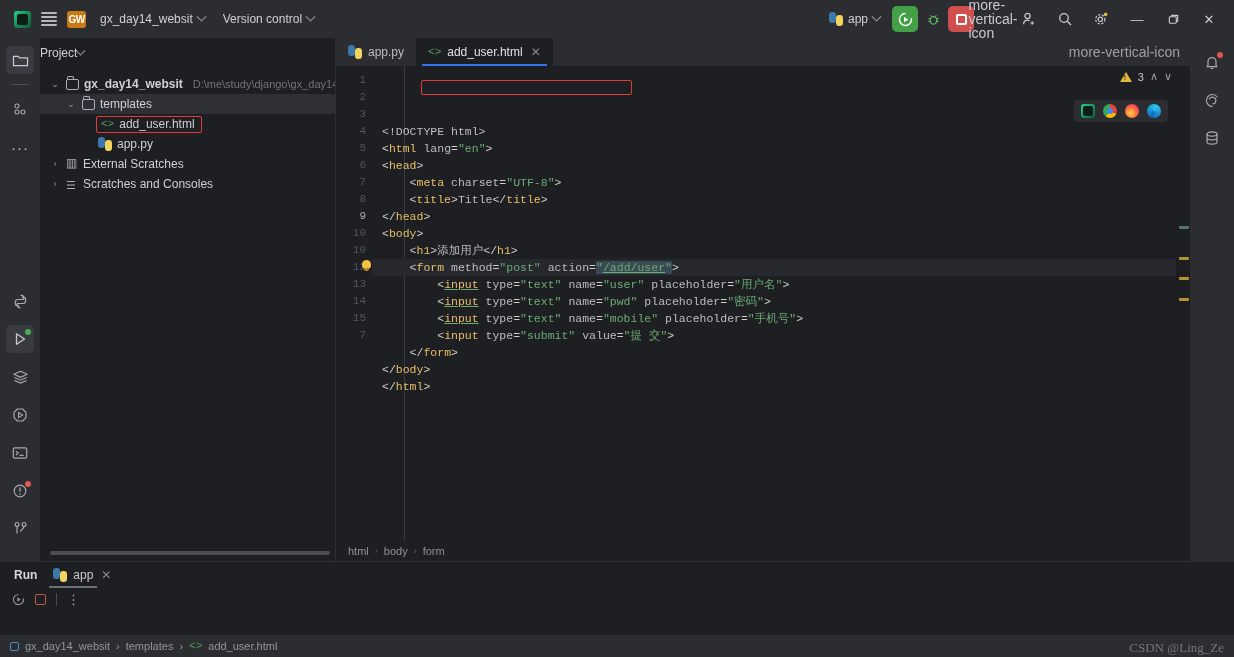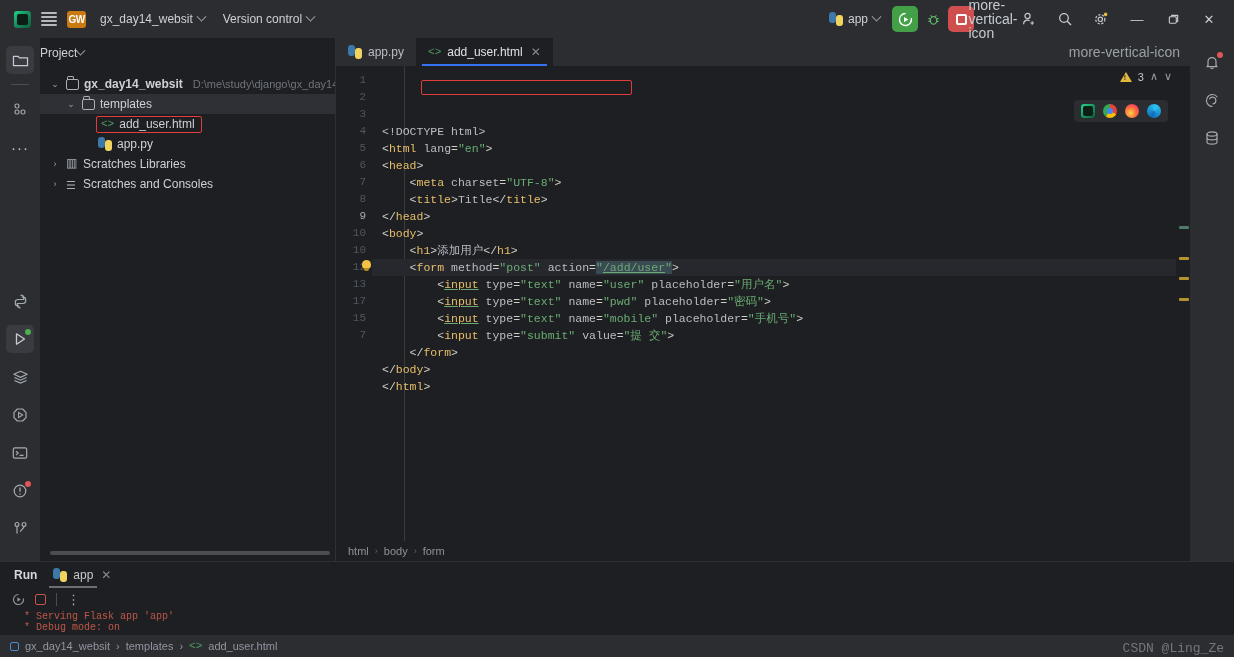--- a/index.html
+++ b/index.html
@@ -153,21 +153,21 @@
   .rt-ico { color: #a5abb3; font-size: 12px; cursor: pointer; display:flex; align-items:center;}
   .rt-sep { width: 1px; height: 13px; background: #4a4d51; }
   .console { flex: 1 1 auto; overflow: hidden; padding-left: 12px; padding-top: 1px; font-family: "Liberation Mono", monospace; font-size: 10px; color: #d9604f; line-height: 11px; white-space: pre; opacity: .85; }
 
   
   .status { flex: 0 0 22px; background: #2b2d30; display: flex; align-items: center; padding: 0 10px; font-size: 11px; color: #9196a0; }
   .st-left { display: flex; align-items: center; gap: 6px; }
   .st-sq { width: 9px; height: 9px; border: 1.5px solid #4f8ccc; border-radius: 2px; }
   .st-right { margin-left: auto; display: flex; align-items: center; gap: 16px; }
   .st-it { cursor: pointer; }
-  .watermark { position: absolute; right: 10px; bottom: 1px; font-size: 13px; color: #72777f; font-family: Liberation Mono, monospace; }
+  .watermark { position: absolute; right: 10px; bottom: 1px; font-size: 13px; color: #72777f; font-family: Liberation Serif, serif; }
 
   .v-split { width: 1px; background: #2e3034; }
 </style>
 </head>
 <body>
 
 <div class="app">
 
   <div class="titlebar">
     <div class="tb-left">
@@ -348,21 +348,21 @@
             <span class="tw"></span>
             <span style="display: inline-flex; align-items: center; gap: 5px;">
               <span class="py-icon"></span>
               <span>app.py</span>
             </span>
           </div>
           <div class="trow" style="padding-left: 8px;">
             <span class="tw">›</span>
             <span style="display: inline-flex; align-items: center; gap: 5px;">
               <span class="ico-lib"></span>
-              <span>Scratches Libraries</span>
+              <span>External Scratches</span>
             </span>
           </div>
           <div class="trow" style="padding-left: 8px;">
             <span class="tw">›</span>
             <span style="display: inline-flex; align-items: center; gap: 5px;">
               <span class="ico-scr">☰</span>
               <span>Scratches and Consoles</span>
             </span>
           </div>
         </div>
@@ -395,21 +395,21 @@
             <div class="ln">4</div>
             <div class="ln">5</div>
             <div class="ln">6</div>
             <div class="ln">7</div>
             <div class="ln">8</div>
             <div class="ln cur">9</div>
             <div class="ln">10</div>
             <div class="ln">10</div>
             <div class="ln">12</div>
             <div class="ln">13</div>
-            <div class="ln">17</div>
+            <div class="ln">14</div>
             <div class="ln">15</div>
             <div class="ln">7</div>
           </div>
         <div class="bulb"></div>
         <div class="code" id="code">
           <div class="indent-guide"></div>
         <div class="cl"><span class="doct">&lt;!DOCTYPE html&gt;</span></div><div class="cl"><span class="tagp">&lt;</span><span class="tagn">html</span> <span class="attr">lang</span><span class="tagp">=</span><span class="str">"en"</span><span class="tagp">&gt;</span></div><div class="cl"><span class="tagp">&lt;</span><span class="tagn">head</span><span class="tagp">&gt;</span></div><div class="cl">    <span class="tagp">&lt;</span><span class="tagn">meta</span> <span class="attr">charset</span><span class="tagp">=</span><span class="str">"UTF-8"</span><span class="tagp">&gt;</span></div><div class="cl">    <span class="tagp">&lt;</span><span class="tagn">title</span><span class="tagp">&gt;</span><span class="txt">Title</span><span class="tagp">&lt;/</span><span class="tagn">title</span><span class="tagp">&gt;</span></div><div class="cl"><span class="tagp">&lt;/</span><span class="tagn">head</span><span class="tagp">&gt;</span></div><div class="cl"><span class="tagp">&lt;</span><span class="tagn">body</span><span class="tagp">&gt;</span></div><div class="cl">    <span class="tagp">&lt;</span><span class="tagn">h1</span><span class="tagp">&gt;</span><span class="txt">添加用户</span><span class="tagp">&lt;/</span><span class="tagn">h1</span><span class="tagp">&gt;</span></div><div class="cl cur">    <span class="tagp">&lt;</span><span class="tagn">form</span> <span class="attr">method</span><span class="tagp">=</span><span class="str">"post"</span> <span class="attr">action</span><span class="tagp">=</span><span class="str selhl">"</span><span class="str selhl under">/add/user</span><span class="str selhl">"</span><span class="tagp">&gt;</span></div><div class="cl">        <span class="tagp">&lt;</span><span class="tagn under">input</span> <span class="attr">type</span><span class="tagp">=</span><span class="str">"text"</span> <span class="attr">name</span><span class="tagp">=</span><span class="str">"user"</span> <span class="attr">placeholder</span><span class="tagp">=</span><span class="str">"用户名"</span><span class="tagp">&gt;</span></div><div class="cl">        <span class="tagp">&lt;</span><span class="tagn under">input</span> <span class="attr">type</span><span class="tagp">=</span><span class="str">"text"</span> <span class="attr">name</span><span class="tagp">=</span><span class="str">"pwd"</span> <span class="attr">placeholder</span><span class="tagp">=</span><span class="str">"密码"</span><span class="tagp">&gt;</span></div><div class="cl">        <span class="tagp">&lt;</span><span class="tagn under">input</span> <span class="attr">type</span><span class="tagp">=</span><span class="str">"text"</span> <span class="attr">name</span><span class="tagp">=</span><span class="str">"mobile"</span> <span class="attr">placeholder</span><span class="tagp">=</span><span class="str">"手机号"</span><span class="tagp">&gt;</span></div><div class="cl">        <span class="tagp">&lt;</span><span class="tagn">input</span> <span class="attr">type</span><span class="tagp">=</span><span class="str">"submit"</span> <span class="attr">value</span><span class="tagp">=</span><span class="str">"提 交"</span><span class="tagp">&gt;</span></div><div class="cl">    <span class="tagp">&lt;/</span><span class="tagn">form</span><span class="tagp">&gt;</span></div><div class="cl"><span class="tagp">&lt;/</span><span class="tagn">body</span><span class="tagp">&gt;</span></div><div class="cl"><span class="tagp">&lt;/</span><span class="tagn">html</span><span class="tagp">&gt;</span></div></div>
         <div class="marker-gutter">
           <div class="mk green" style="top:160px"></div>
           <div class="mk warn" style="top:191px"></div>
@@ -480,22 +480,20 @@
             <path d="M8 1.8a6.2 6.2 0 1 0 6 4.8" fill="none" stroke="#8f959e" stroke-width="1.4"></path>
             <path d="M6.6 5.3l4.2 2.7-4.2 2.7z" fill="#8f959e"></path>
           </svg>
       </span>
       <span class="rt-ico">
         <span style="display:block;width:11px;height:11px;border:1.6px solid #c4554d;border-radius:2px;"></span>
       </span>
       <span class="rt-sep"></span>
       <span class="rt-ico" style="font-size:13px;">⋮</span>
     </div>
-    <div class="console">  * Serving Flask app 'app'
-  * Debug mode: on</div>
   </div>
 
   <div class="status">
     <div class="st-left">
       <span class="st-sq"></span>
       <span>gx_day14_websit</span>
       <span>›</span>
       <span>templates</span>
       <span>›</span>
       <span class="ico-html">&lt;&gt;</span>

